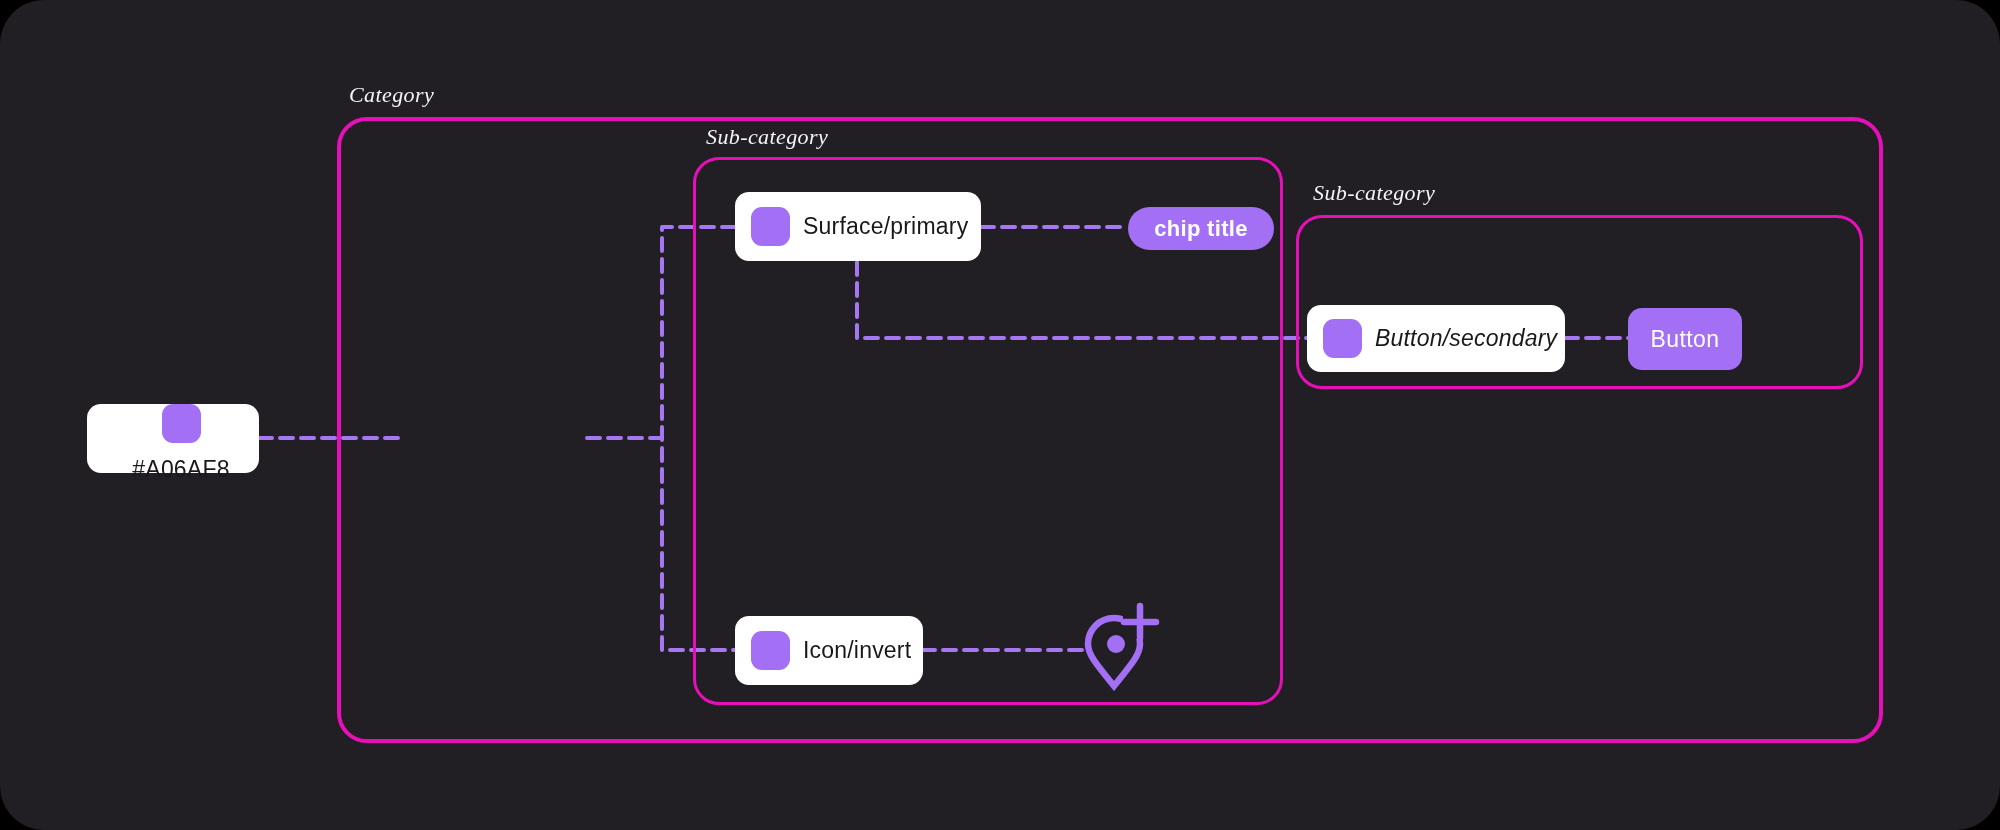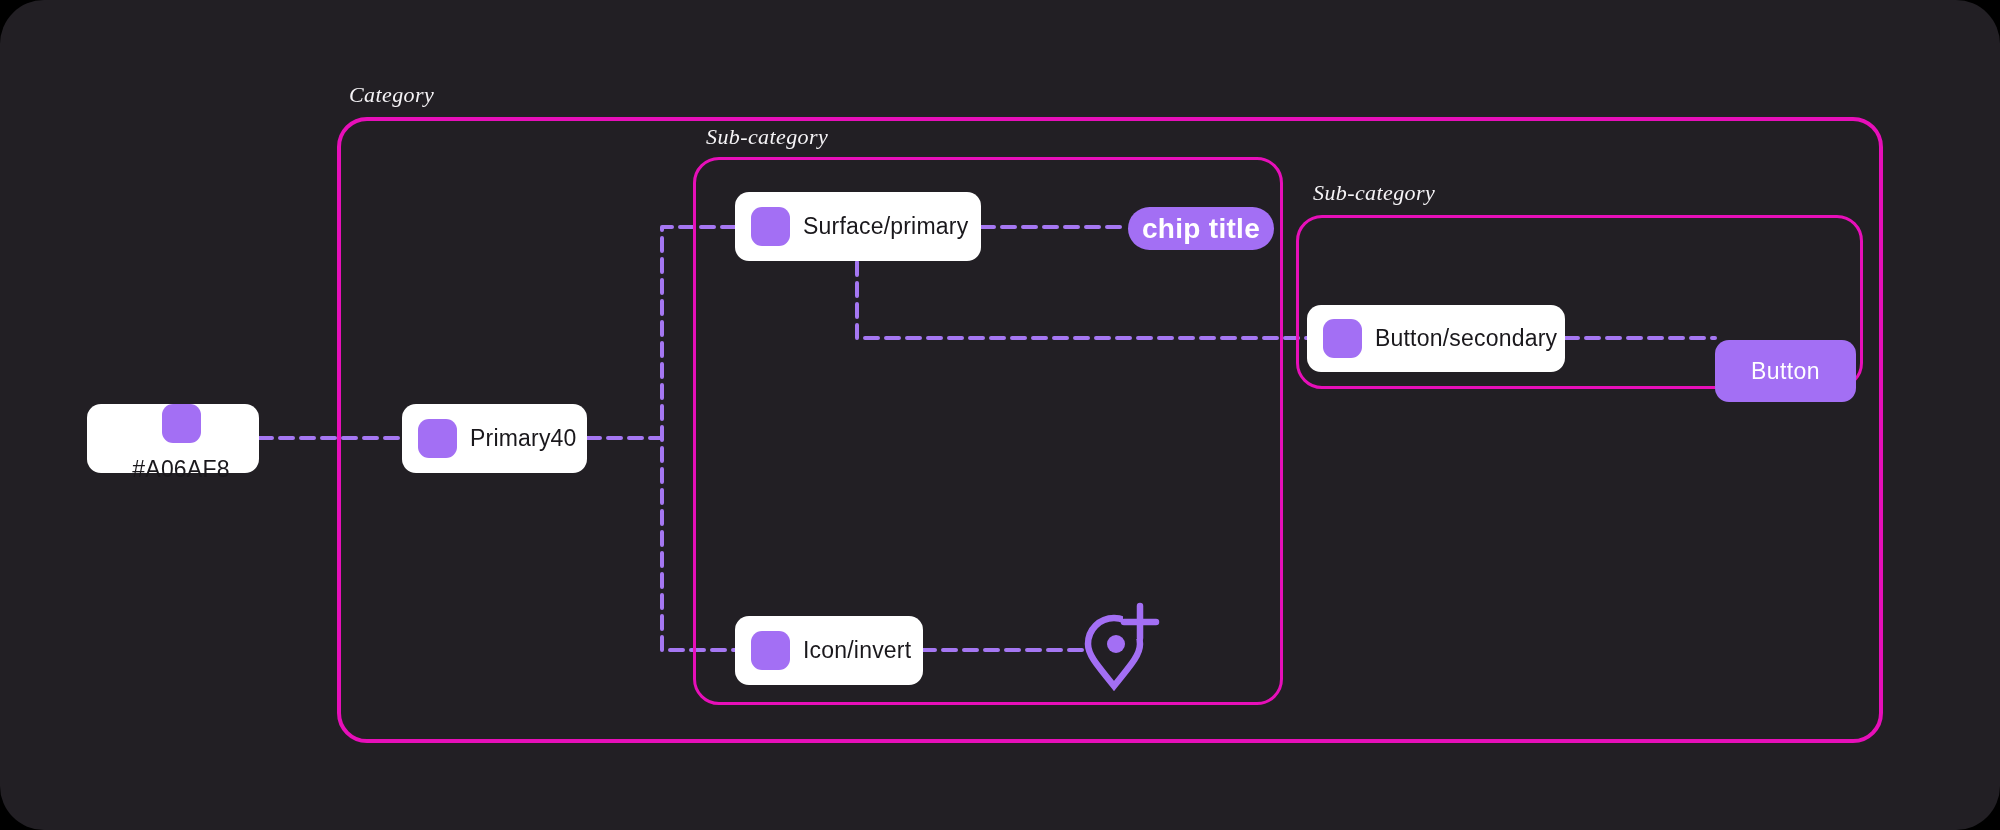--- a/index.html
+++ b/index.html
@@ -68,21 +68,21 @@
   
   .chip {
     position: absolute;
     box-sizing: border-box;
     background: #A36FF4;
     border-radius: 22px;
     display: flex;
     align-items: center;
     justify-content: center;
     color: #FFFFFF;
-    font-size: 28px;
+    font-size: 22px;
     font-weight: 700;
     letter-spacing: 0.3px;
   }
   .btn {
     position: absolute;
     box-sizing: border-box;
     background: #A36FF4;
     border-radius: 14px;
     display: flex;
     align-items: center;
@@ -136,43 +136,39 @@
   <div class="frame" style="left:693px; top:157px; width:590px; height:548px;"></div>
 
   <div class="frame-label" style="left:1313px; top:180px;">Sub-category</div>
   <div class="frame" style="left:1296px; top:215px; width:567px; height:174px;"></div>
 
   <div class="token-card" style="left:87px; top:404px; width:172px; height:69px;flex-direction:column;">
     <span class="swatch"></span>
     <span class="token-label">#A06AF8</span>
   </div>
 
-  <div class="token-card" style="left:402px; top:404px; width:185px; height:69px;">
-    <span class="swatch"></span>
-    <span class="token-label">Primary40</span>
-  </div>
 
   <div class="token-card" style="left:735px; top:192px; width:246px; height:69px;">
     <span class="swatch"></span>
     <span class="token-label">Surface/primary</span>
   </div>
 
   <div class="token-card" style="left:735px; top:616px; width:188px; height:69px;">
     <span class="swatch"></span>
     <span class="token-label">Icon/invert</span>
   </div>
 
-  <div class="token-card" style="left:1307px; top:305px; width:258px; height:67px;">
+  <div class="token-card" style="left:1307px; top:305px; width:258px; height:67px;font-style:italic;">
     <span class="swatch"></span>
     <span class="token-label">Button/secondary</span>
   </div>
 
   <div class="chip" style="left:1128px; top:207px; width:146px; height:43px;">chip title</div>
 
-  <div class="btn" style="left:1715px; top:308px; width:141px; height:62px;margin-top:32px;">Button</div>
+  <div class="btn" style="left:1628px; top:308px; width:114px; height:62px;">Button</div>
 
   <svg class="pin-icon" width="78" height="92" viewBox="0 0 78 92">
 
     <path d="M32 18 C17.6 18 6 29.6 6 44 C6 54 12.5 62 32 86 C51.5 62 58 54 58 44 C58 29.6 46.4 18 32 18" fill="none" stroke="#A36FF4" stroke-width="6.5" stroke-linecap="round"></path>
 
     <path d="M58 5 V39 M41 22 H75" fill="none" stroke="#221F24" stroke-width="16"></path>
 
     <circle cx="34" cy="44" r="9" fill="#A36FF4"></circle>
 
     <path d="M58 6 V38 M42 22 H74" fill="none" stroke="#A36FF4" stroke-width="6.5" stroke-linecap="round"></path>

